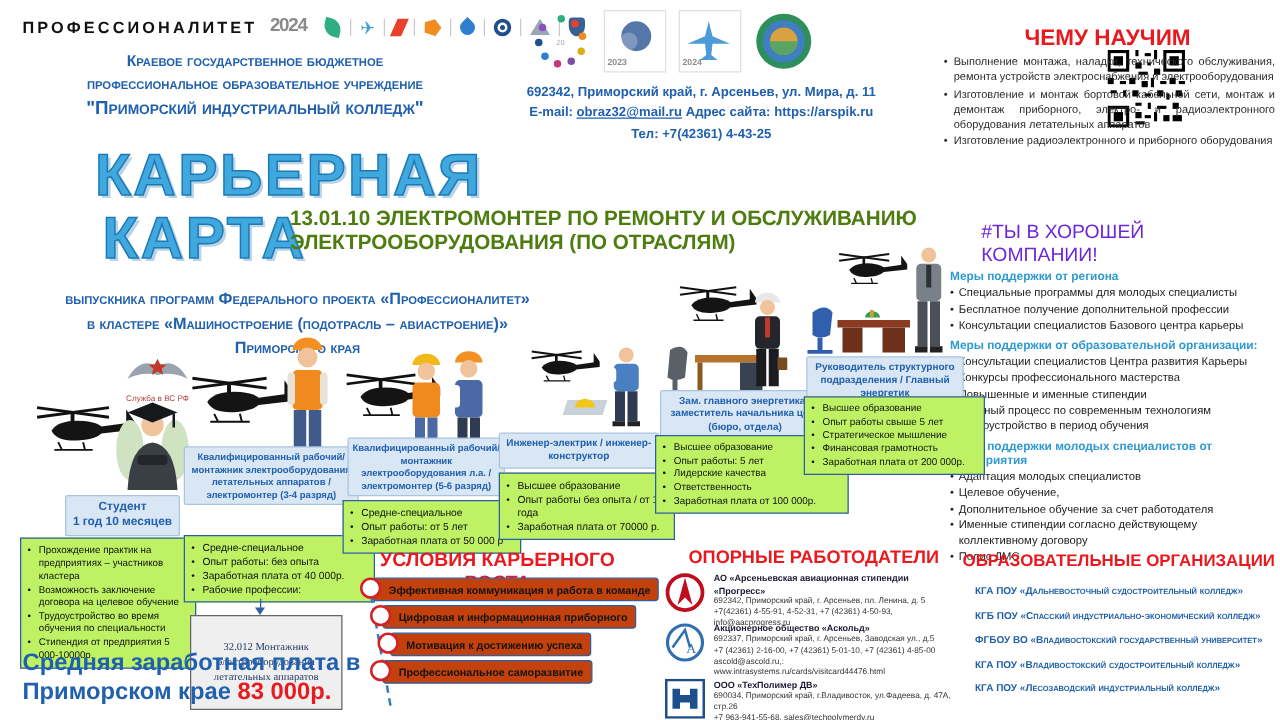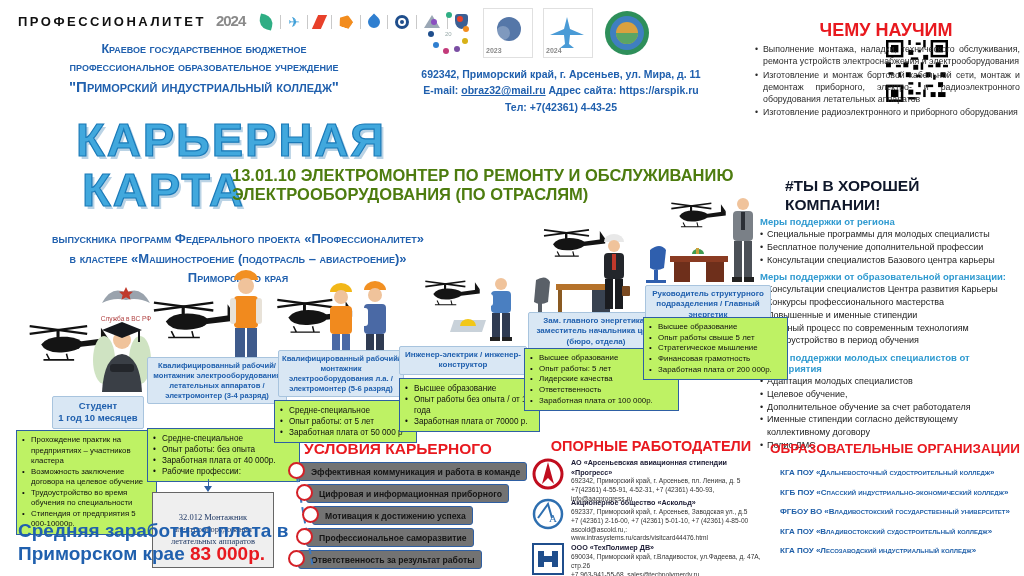--- a/index.html
+++ b/index.html
@@ -43,42 +43,42 @@
   .teach li{font-size:8.8px;line-height:1.35;text-align:justify;color:#2b2b2b;position:relative;padding-left:9px;margin-bottom:2px;}
   .teach li::before{content:"•";position:absolute;left:1px;}
 
   
   .big{font-weight:bold;font-size:47px;color:#41a8dd;letter-spacing:2px;
        -webkit-text-stroke:1.2px #1b7ab8;text-shadow:2.5px 2.5px 0 rgba(27,110,170,.30);}
   .profession{width:542px;color:#4d7c0f;font-weight:bold;font-size:16.5px;line-height:1.18;}
   .subtitle{width:446px;text-align:center;color:#2060ae;font-weight:bold;font-size:13px;line-height:1.5;}
 
   
-  .gc-title{color:#0f172a;font-weight:bold;font-size:15.5px;line-height:1.25;}
+  .gc-title{color:#6d28d9;font-weight:normal;font-size:15.5px;line-height:1.25;}
   .gc{width:262px;}
   .gc h4{margin:5px 0 1px 0;font-size:9.5px;color:#2f9ad0;font-weight:bold;}
   .gc ul{margin:0;padding:0;list-style:none;}
   .gc li{font-size:9px;color:#222;line-height:1.42;position:relative;padding-left:7px;}
   .gc li::before{content:"•";position:absolute;left:0;}
 
   
   .stage-head{position:absolute;background:#d9e7f4;border:1px solid #a8c4de;border-radius:2px;
               color:#2060ae;font-weight:bold;text-align:center;line-height:1.3;padding:3px 2px;}
   .bbox{position:absolute;background:#bef264;border:1.5px solid #2e5fa3;padding:4px 3px 4px 14px;}
   .bbox ul{margin:0;padding:0;list-style:none;}
   .bbox li{line-height:1.35;color:#101010;position:relative;}
   .bbox li::before{content:"•";position:absolute;left:-9px;}
   .qual-box{position:absolute;background:#efefef;border:1px solid #666;text-align:center;
             font-family:"Liberation Serif",serif;font-size:8.5px;color:#1f3864;padding:19px 2px;line-height:1.4;}
   .mil-caption{font-size:6.5px;color:#b04040;text-align:center;width:64px;}
 
   
   .growth-title{width:234px;text-align:center;color:#e8191f;font-weight:bold;font-size:15.5px;}
   .lrow{position:absolute;height:17px;}
-  .lbox{border:1.6px solid #2e5fa3;border-radius:3px;background:#737373;font-weight:bold;font-size:8.6px;
+  .lbox{border:1.6px solid #2e5fa3;border-radius:3px;background:#c2410c;font-weight:bold;font-size:8.6px;
         display:flex;align-items:center;padding:0 6px 0 12px;height:17px;white-space:nowrap;color:#141414;}
   .lcirc{position:absolute;left:-10px;top:0;width:13px;height:13px;border:2.6px solid #d42027;border-radius:50%;background:#fff;z-index:2;}
 
   
   .emp-title{width:232px;text-align:center;color:#e8191f;font-weight:bold;font-size:14.5px;}
   .company{position:absolute;display:flex;gap:7px;width:232px;}
   .clogo{flex:0 0 32px;height:32px;}
   .cname{font-size:7.2px;font-weight:bold;color:#1a1a33;line-height:1.35;}
   .cline{font-size:6.6px;color:#333;line-height:1.35;}
 
@@ -533,24 +533,20 @@
     <span class="lbox">Цифровая и информационная приборного</span>
   </div>
   <div class="lrow" style="left:312px;top:506px;">
     <span class="lcirc"></span>
     <span class="lbox">Мотивация к достижению успеха</span>
   </div>
   <div class="lrow" style="left:306px;top:528px;">
     <span class="lcirc"></span>
     <span class="lbox">Профессиональное саморазвитие</span>
   </div>
-  <div class="lrow" style="left:298px;top:550px;">
-    <span class="lcirc"></span>
-    <span class="lbox">Ответственность за результат работы</span>
-  </div>
 
   <div class="abs emp-title" style="left:535px;top:438px;">ОПОРНЫЕ РАБОТОДАТЕЛИ</div>
 
   <div class="company" style="left:532px;top:458px;">
     <span class="clogo">
       <svg width="32" height="32" viewBox="0 0 32 32">
           <circle cx="16" cy="16" r="14" fill="none" stroke="#c00d1e" stroke-width="3"></circle>
           <polygon points="16,4 22,26 16,20 10,26" fill="#c00d1e"></polygon>
         </svg>
     </span>

